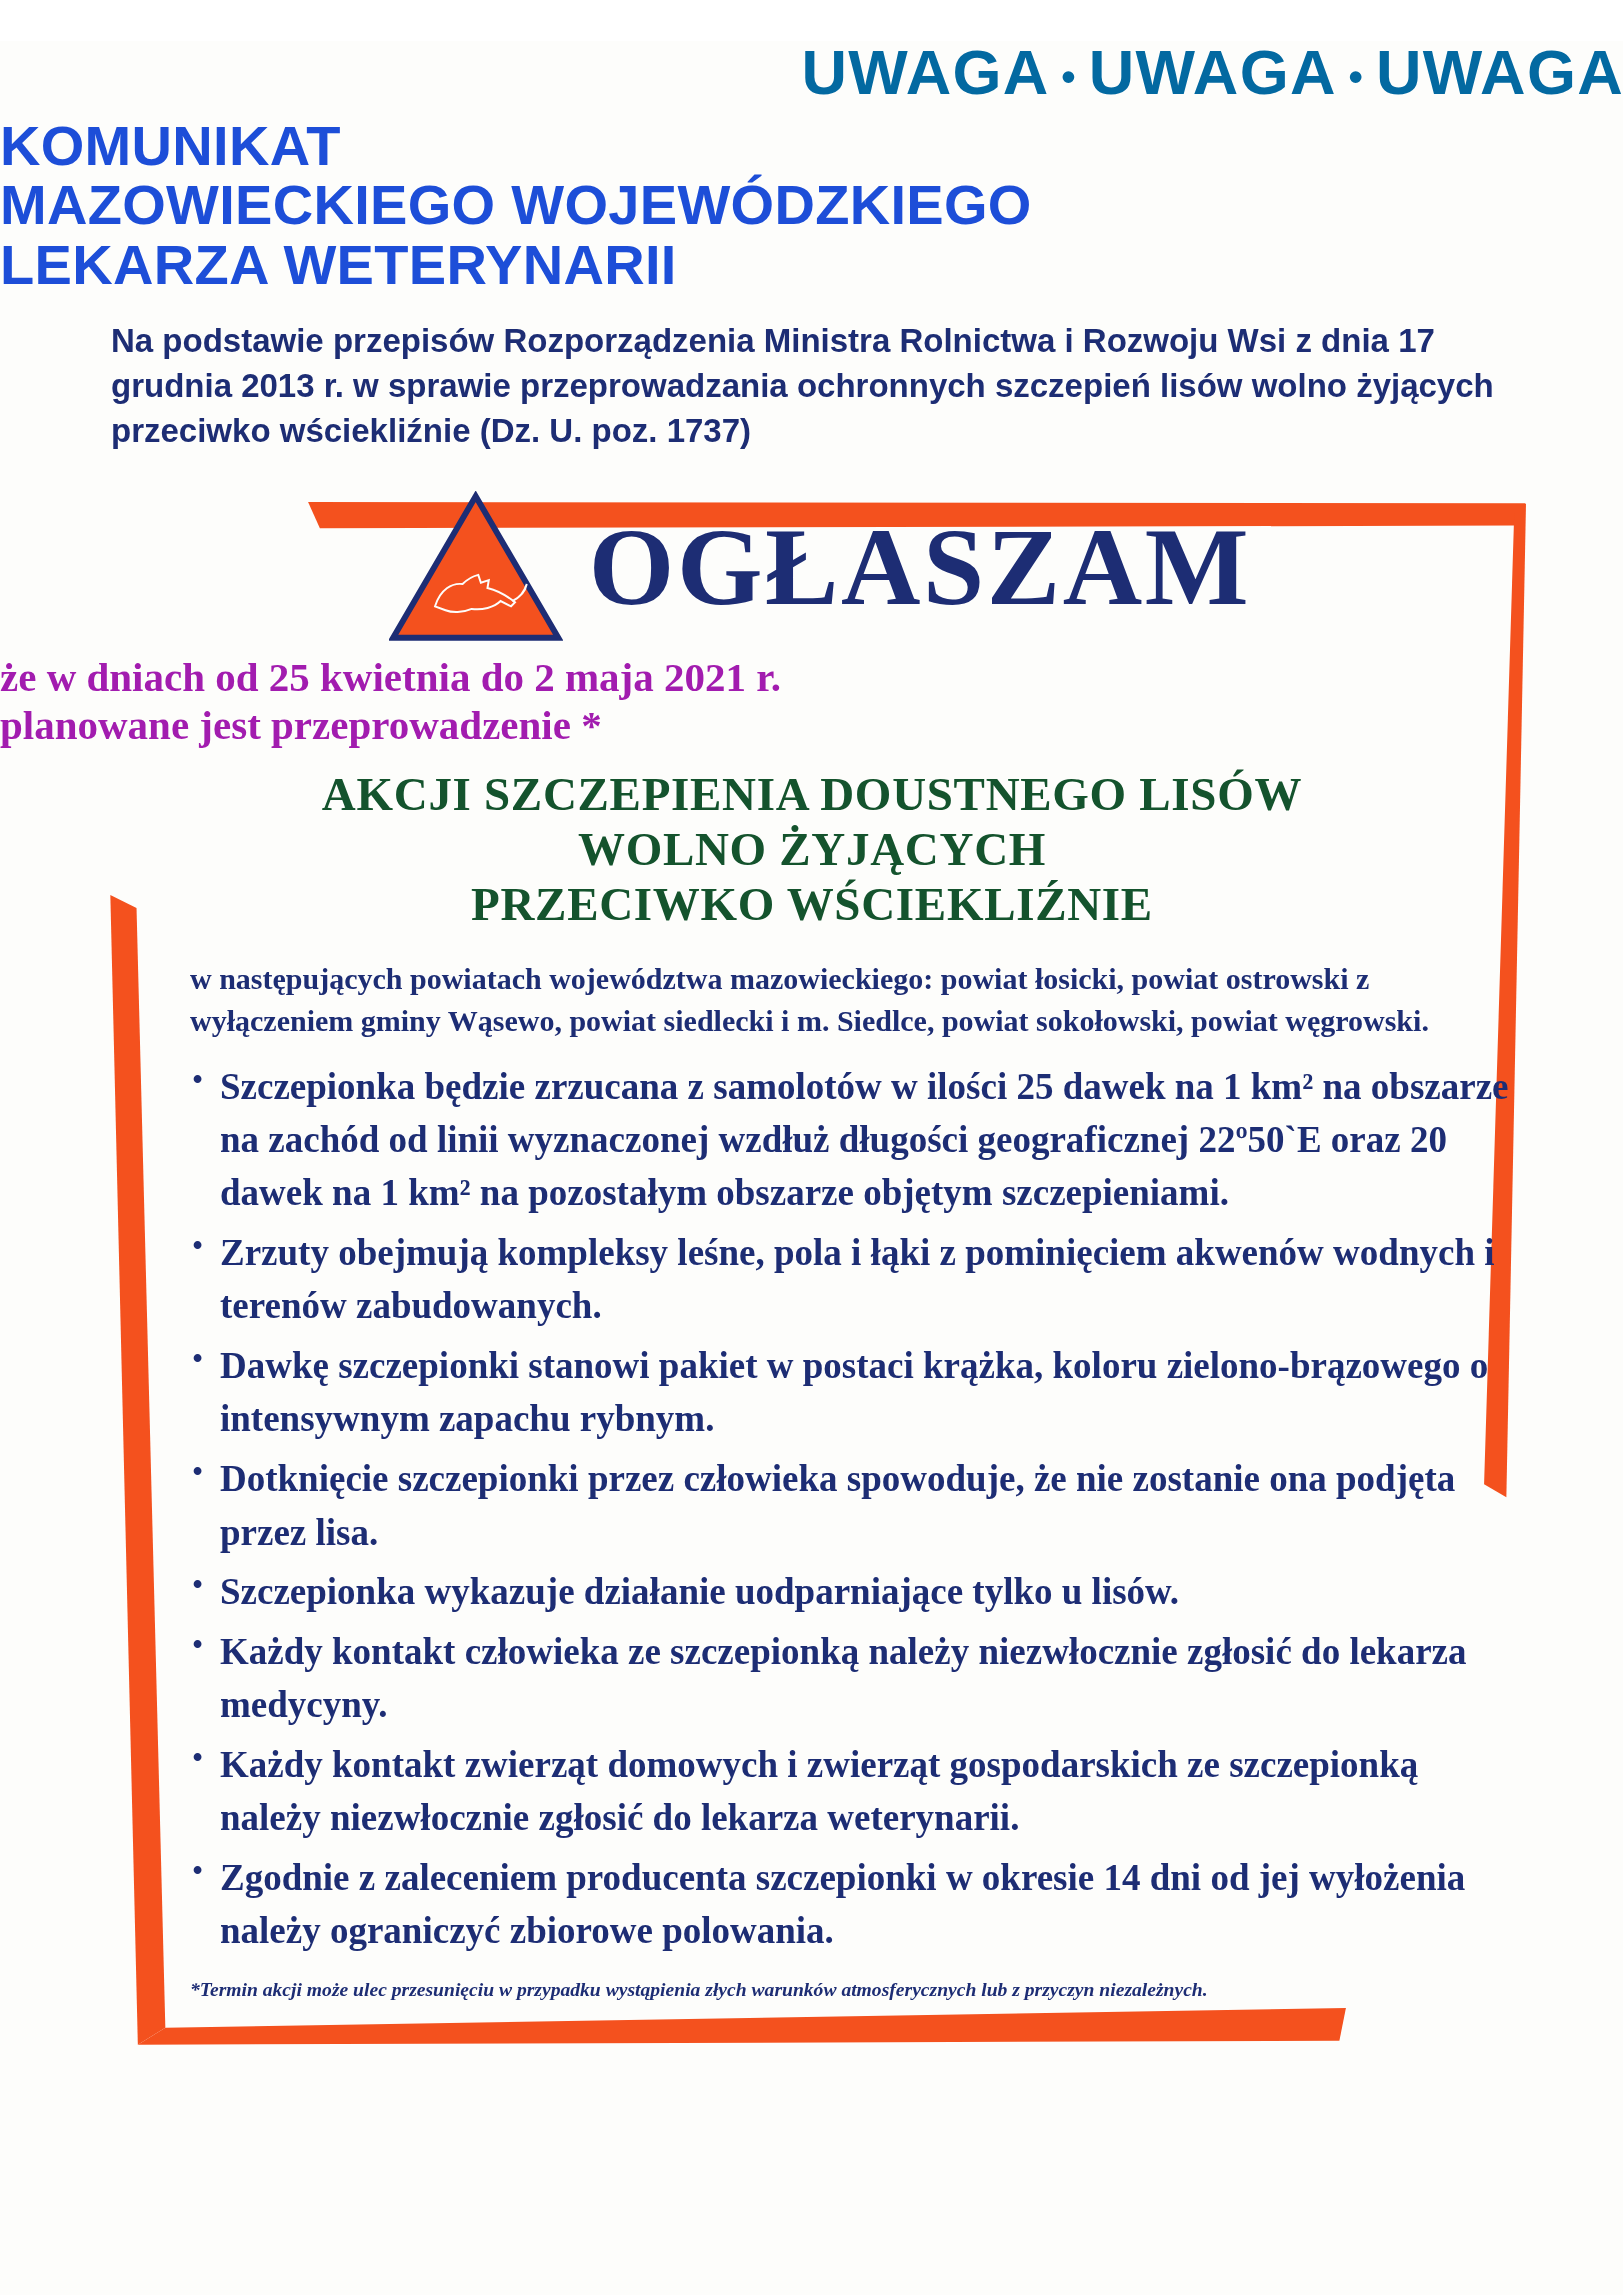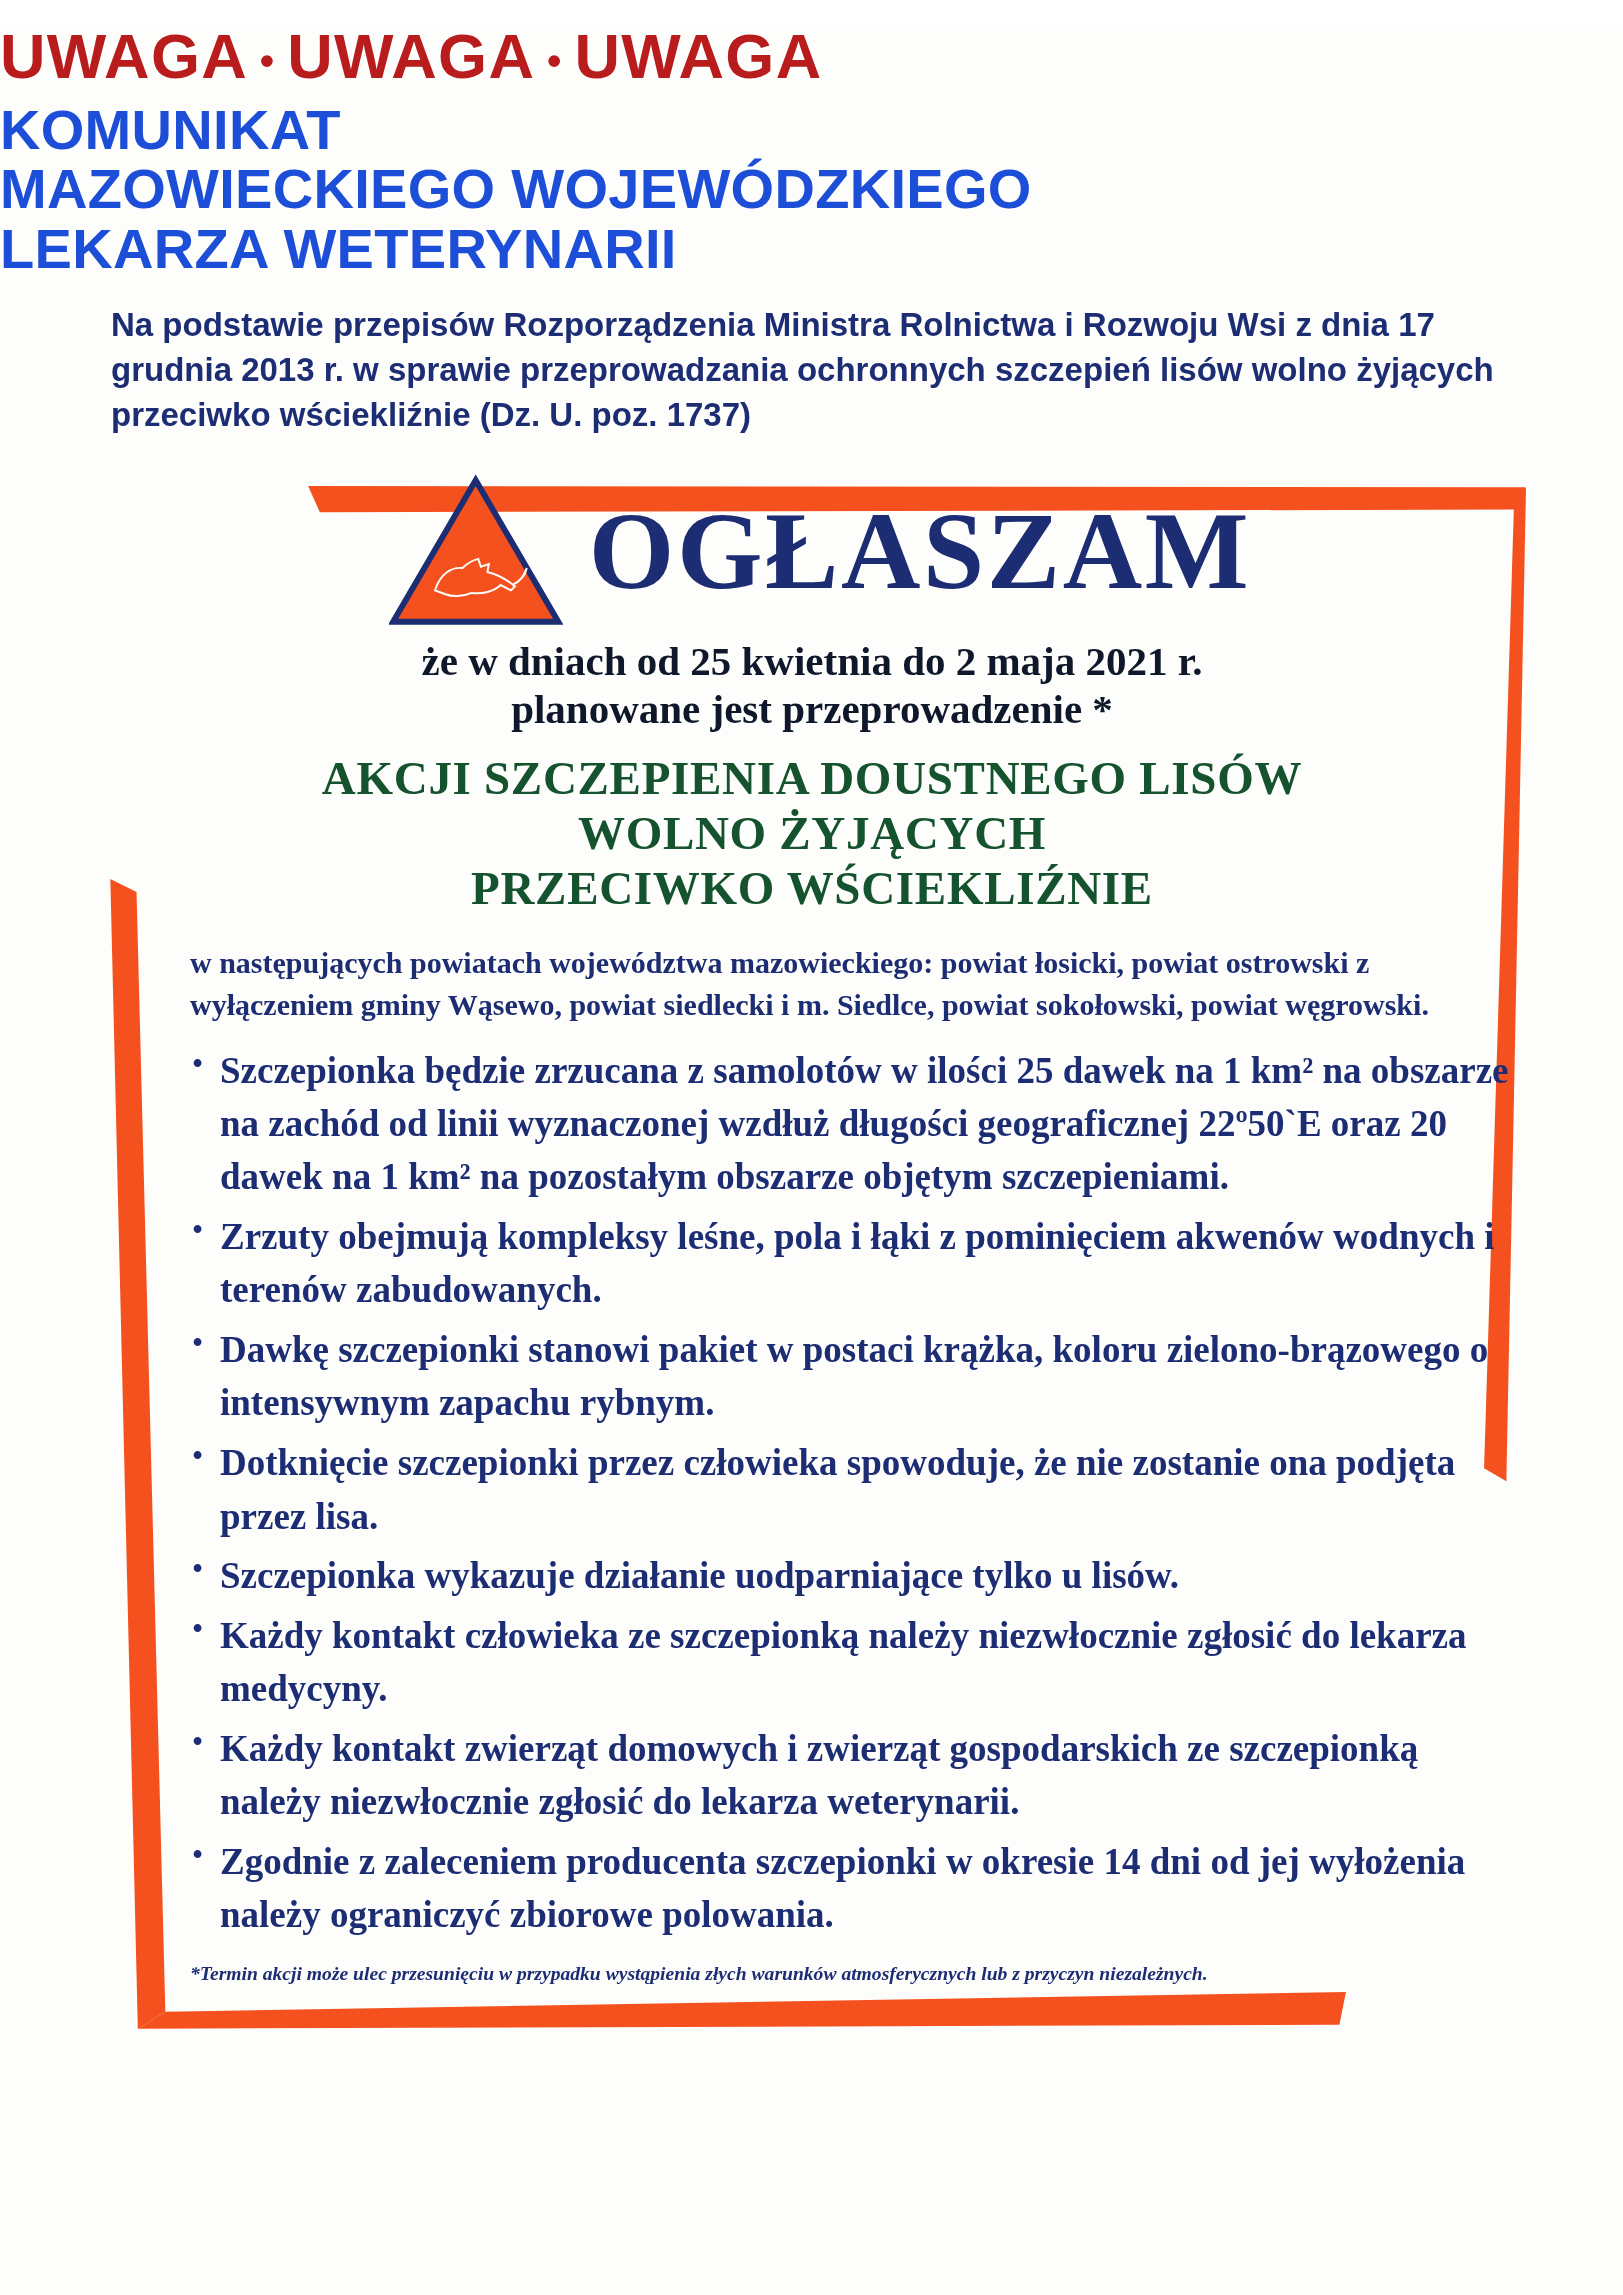--- a/index.html
+++ b/index.html
@@ -19,27 +19,27 @@
     position: relative;
     width: 1624px;
     height: 2295px;
     background: #fdfdfb;
     box-sizing: border-box;
     padding: 0;
   }
 
   
   .uwaga-line {
-    text-align: left;
-    color: #b91c1c;
+    text-align: right;
+    color: #0369a1;
     font-family: "Liberation Sans", sans-serif;
     font-weight: bold;
     font-size: 63px;
     letter-spacing: 1.3px;
-    margin-top: 25px;
+    margin-top: 41px;
     line-height: 1.0;
     white-space: nowrap;
   }
   .uwaga-line .dot {
     font-size: 41px;
     vertical-align: middle;
     padding: 0 11.8px;
   }
 
   .komunikat {
@@ -101,24 +101,23 @@
     font-family: "Liberation Serif", serif;
     font-weight: bold;
     color: #1d2d74;
     font-size: 110px;
     letter-spacing: 2.6px;
     line-height: 1;
     white-space: nowrap;
   }
 
   .ze-w-dniach {
-    text-align: center;
-    font-family: "Liberation Serif", serif;
-    font-weight: bold;
-    color: #0f172a;
+    font-family: "Liberation Serif", serif;
+    font-weight: bold;
+    color: #a21caf;
     font-size: 41px;
     line-height: 1.18;
     margin-top: 10.5px;
   }
 
   .akcja {
     text-align: center;
     color: #14532d;
     font-family: "Liberation Serif", serif;
     font-weight: bold;

